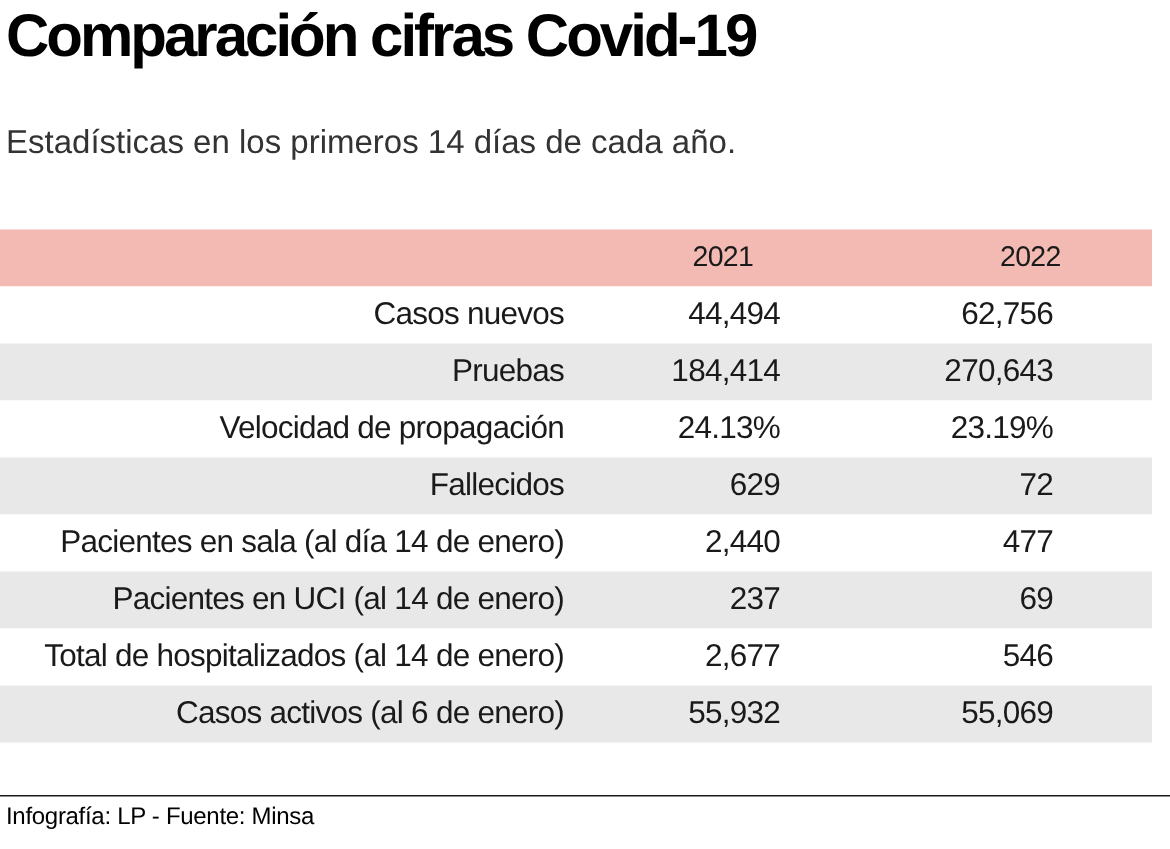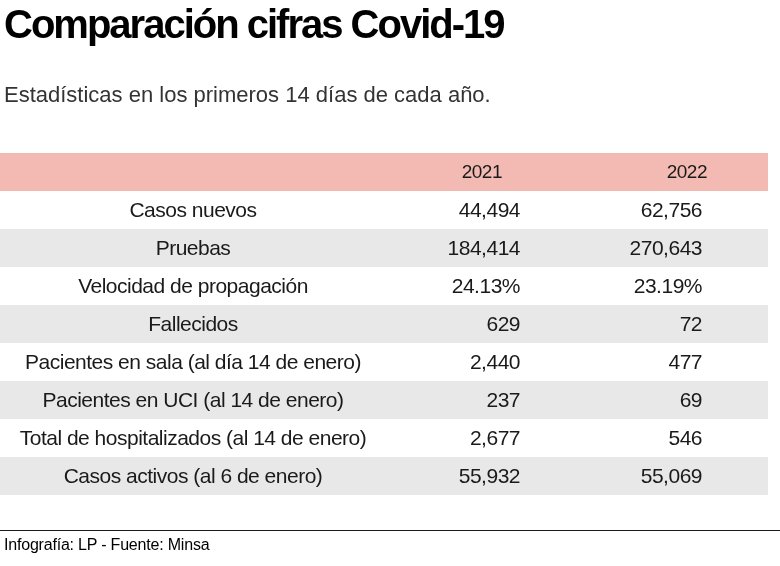--- a/index.html
+++ b/index.html
@@ -32,21 +32,21 @@
     font-size:21px;letter-spacing:-0.5px;
   }
   .trow{
     display:grid;
     grid-template-columns:1fr 172px 220px;
     height:38px;align-items:center;
     background:#fff;
   }
   .trow.head{background:var(--header-bg);font-size:19px;}
   .trow.stripe{background:var(--stripe-bg);}
-  .c-label{padding-left:10px;text-align:center;white-space:nowrap;overflow:hidden;}
+  .c-label{padding-left:10px;text-align:right;white-space:nowrap;overflow:hidden;}
   .c-y1{text-align:right;padding-right:28px;white-space:nowrap;}
   .c-y2{text-align:right;padding-right:66px;white-space:nowrap;}
   .trow.head .c-y1{padding-right:46px;}
   .trow.head .c-y2{padding-right:61px;}
   .footer-rule{
     position:absolute;top:530px;left:0;width:780px;height:0;
     border-top:1px solid var(--rule-color);
   }
   .footer-text{
     position:absolute;top:536px;left:4px;

